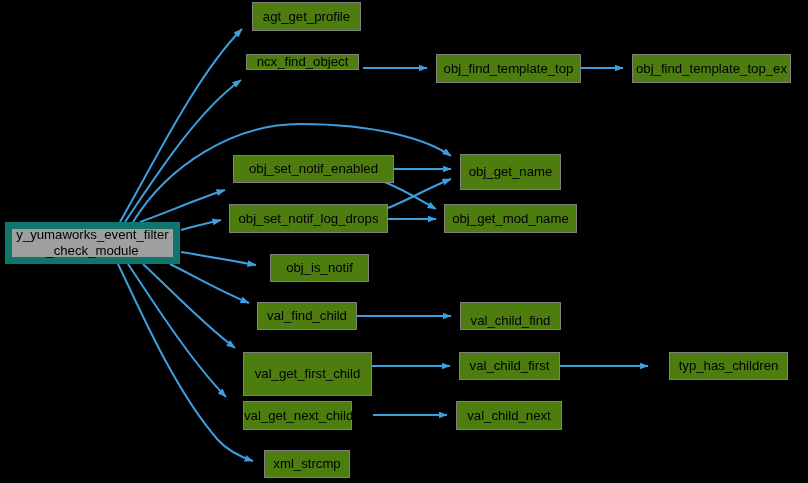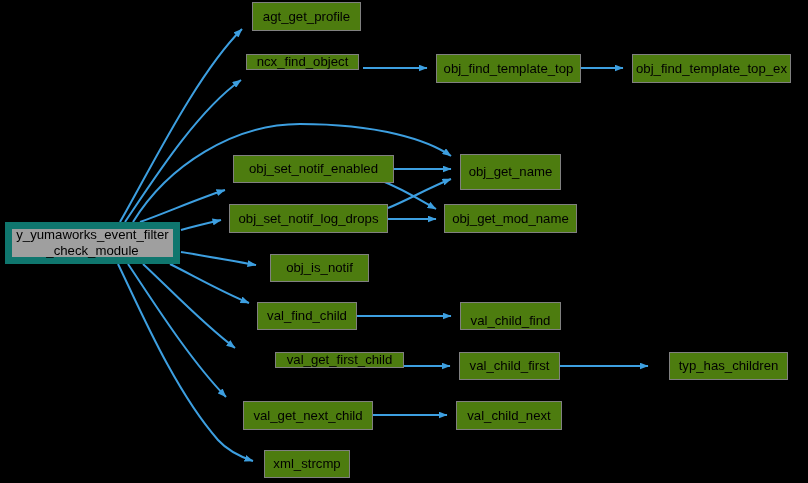--- a/index.html
+++ b/index.html
@@ -110,20 +110,20 @@
       <div class="node" style="left: 246px; top: 54px; width: 113px; height: 16px;"><span class="node-label">ncx_find_object</span></div>
       <div class="node" style="left: 436px; top: 54px; width: 145px; height: 29px;"><span class="node-label">obj_find_template_top</span></div>
       <div class="node" style="left: 632px; top: 54px; width: 159px; height: 29px;"><span class="node-label">obj_find_template_top_ex</span></div>
       <div class="node" style="left: 233px; top: 155px; width: 161px; height: 28px;"><span class="node-label">obj_set_notif_enabled</span></div>
       <div class="node" style="left: 460px; top: 154px; width: 101px; height: 36px;"><span class="node-label">obj_get_name</span></div>
       <div class="node" style="left: 229px; top: 204px; width: 159px; height: 29px;"><span class="node-label">obj_set_notif_log_drops</span></div>
       <div class="node" style="left: 444px; top: 204px; width: 133px; height: 29px;"><span class="node-label">obj_get_mod_name</span></div>
       <div class="node" style="left: 264px; top: 254px; width: 99px; height: 28px; margin-left: 6px;"><span class="node-label">obj_is_notif</span></div>
       <div class="node" style="left: 257px; top: 302px; width: 100px; height: 28px;"><span class="node-label">val_find_child</span></div>
       <div class="node" style="left: 460px; top: 302px; width: 101px; height: 28px; align-items: flex-end;"><span class="node-label">val_child_find</span></div>
-      <div class="node" style="left: 243px; top: 352px; width: 129px; height: 16px; margin-left: 32px;"><span class="node-label">val_get_first_child</span></div>
+      <div class="node" style="left: 243px; top: 352px; width: 129px; height: 44px;"><span class="node-label">val_get_first_child</span></div>
       <div class="node" style="left: 459px; top: 352px; width: 101px; height: 28px;"><span class="node-label">val_child_first</span></div>
       <div class="node" style="left: 657px; top: 352px; width: 119px; height: 28px; margin-left: 12px;"><span class="node-label">typ_has_children</span></div>
-      <div class="node" style="left: 243px; top: 401px; width: 130px; height: 29px;"><span class="node-label">val_get_next_child</span></div>
+      <div class="node" style="left: 243px; top: 401px; width: 109px; height: 29px;"><span class="node-label">val_get_next_child</span></div>
       <div class="node" style="left: 456px; top: 401px; width: 106px; height: 29px;"><span class="node-label">val_child_next</span></div>
       <div class="node" style="left: 264px; top: 450px; width: 86px; height: 28px;"><span class="node-label">xml_strcmp</span></div>
     </div>
 </div>
 
 </body></html>

